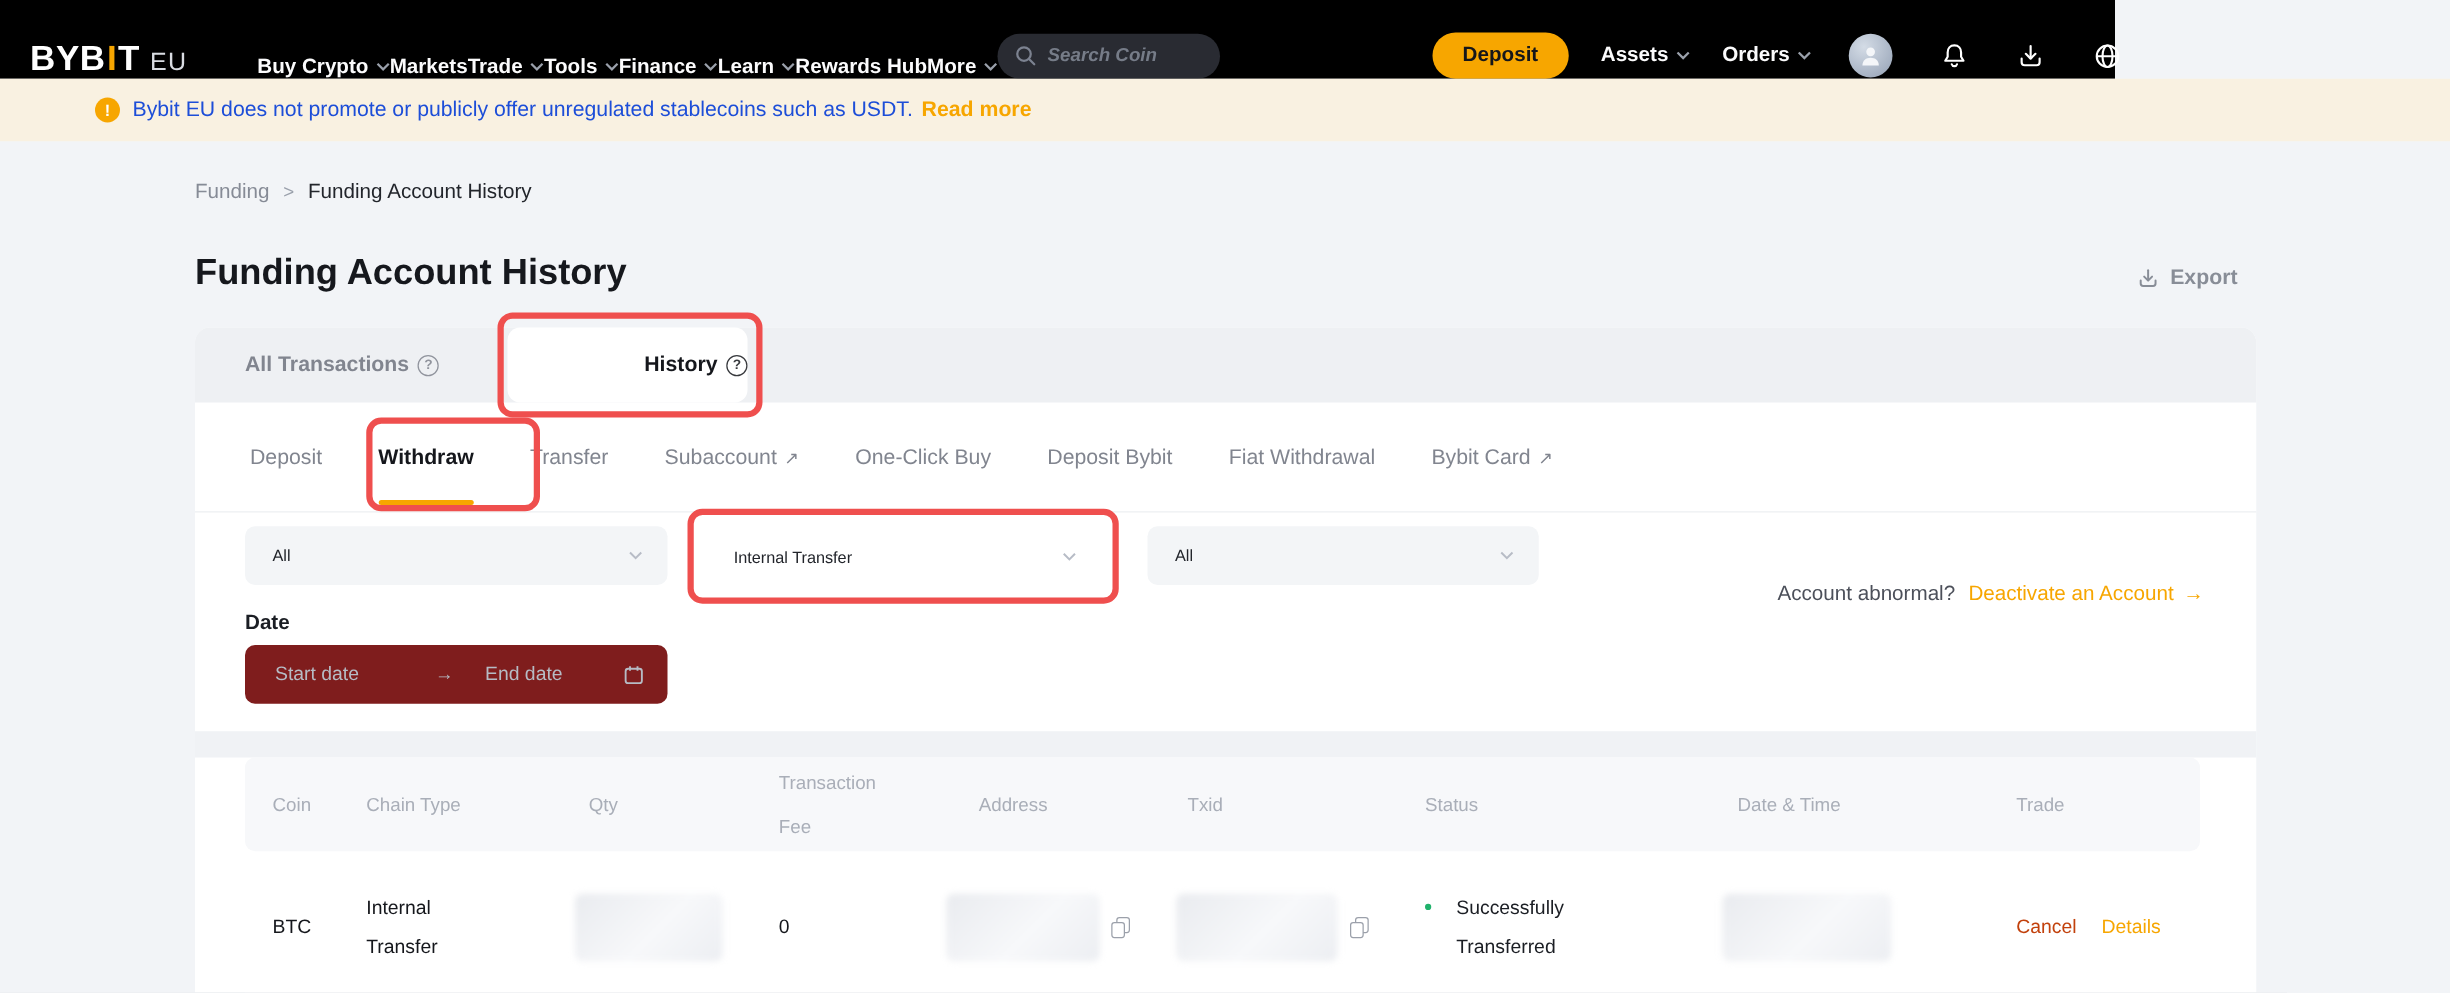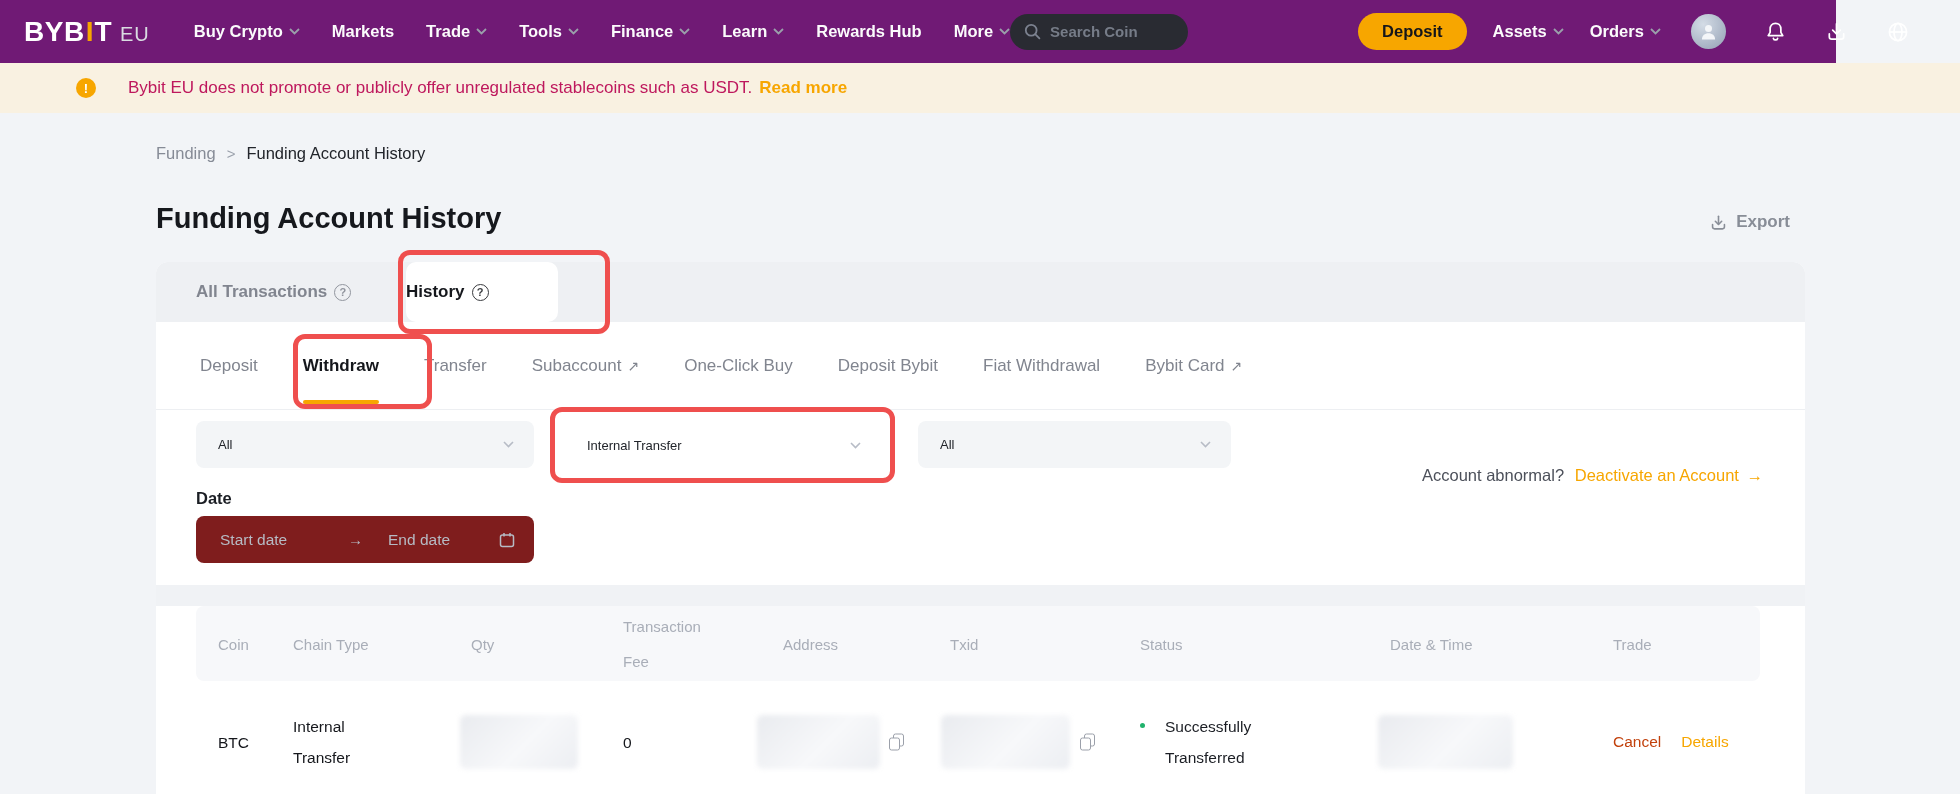--- a/index.html
+++ b/index.html
@@ -1,64 +1,64 @@
 <!DOCTYPE html>
 <html><head>
 <meta charset="utf-8">
 <style>
   * { margin:0; padding:0; box-sizing:border-box; }
   html,body { background:#e7e9ee; }
   body { font-family:"Liberation Sans", sans-serif; }
   .frame { position:relative; width:1960px; height:794px; background:#f2f4f7; overflow:hidden; }
 
   
-  .navbar { position:absolute; left:0; top:0; width:1836px; height:63px; background:#701a75;
-            display:flex; align-items:center; padding:0 20px 0 24px; }
+  .navbar { position:absolute; left:0; top:0; width:1692px; height:63px; background:#000000;
+            display:flex; align-items:flex-end; padding:0 20px 0 24px; }
   .logo { display:flex; align-items:baseline; cursor:pointer; }
   .logo .lg { color:#ffffff; font-size:28px; font-weight:800; letter-spacing:.5px; }
   .logo .lg-i { color:#f7a600; font-size:28px; font-weight:800; margin:0 1px; }
   .logo .lg-eu { color:#d9dce2; font-size:20px; font-weight:400; margin-left:8px; letter-spacing:1px; }
-  .menu { display:flex; align-items:center; gap:32px; margin-left:44px; }
+  .menu { display:flex; align-items:center; margin-left:56px; }
   .menu-item { display:flex; align-items:center; gap:6px; color:#fbfbfc; font-size:16.5px; font-weight:600; cursor:pointer; white-space:nowrap; }
   .chev { width:11px; height:7px; display:inline-block; }
   .nav-right { margin-left:auto; display:flex; align-items:center; gap:26px; }
   .search-pill { width:178px; height:36px; border-radius:18px; background:#292b32; display:flex; align-items:center;
                  gap:9px; padding:0 14px; margin-right:144px; cursor:text; }
-  .search-pill span { color:#767c88; font-size:15px; font-weight:600; }
+  .search-pill span { color:#767c88; font-size:15px; font-weight:600;font-style:italic; }
   .deposit-btn { height:37px; padding:0 24px; border-radius:19px; background:#f7a600; border:none;
                  color:#15161a; font-size:16.5px; font-weight:700; display:flex; align-items:center; cursor:pointer; font-family:inherit; }
   .avatar { width:35px; height:35px; border-radius:50%; background:radial-gradient(circle at 35% 30%, #d4dce6, #93a0b4); 
             display:flex; align-items:center; justify-content:center; cursor:pointer; margin-left:4px; }
   .nav-icon { display:flex; align-items:center; cursor:pointer; margin-left:12px; }
 
   
   .notice { position:absolute; left:0; top:63px; width:1960px; height:50px; background:#f9f1e1;
             display:flex; align-items:center; padding-left:76px; }
   .warn-icon { width:20px; height:20px; border-radius:50%; background:#f7a600; color:#fff; font-size:13px; font-weight:800;
                display:inline-flex; align-items:center; justify-content:center; flex:0 0 auto; }
-  .notice-text { color:#be185d; font-size:17px; margin-left:32px; }
+  .notice-text { color:#1d4ed8; font-size:17px; margin-left:10px; }
   .notice-link { color:#f7a600; font-size:17px; font-weight:600; margin-left:7px; cursor:pointer; }
 
   
   .breadcrumb { position:absolute; left:156px; top:144px; display:flex; align-items:center; gap:11px; font-size:16.5px; }
   .bc-parent { color:#868b96; cursor:pointer; }
   .bc-sep { color:#9aa0ab; font-size:15px; }
   .bc-current { color:#22252b; }
   .page-title { position:absolute; left:156px; top:202px; font-size:29px; font-weight:700; color:#16181d; }
   .export { position:absolute; right:170px; top:212px; display:flex; align-items:center; gap:8px; cursor:pointer; }
   .export span { color:#888d97; font-size:17px; font-weight:600; }
 
   
   .card { position:absolute; left:156px; top:262px; width:1649px; height:532px; background:#ffffff;
           border-radius:12px 12px 0 0; }
   .tab-strip { position:absolute; left:0; top:0; width:1649px; height:60px; background:#eef0f3; border-radius:12px 12px 0 0; }
   .tab-all { position:absolute; left:40px; top:0; height:60px; display:flex; align-items:center; gap:7px;
              color:#81858f; font-size:17px; font-weight:600; cursor:pointer; }
-  .tab-history { position:absolute; left:250px; top:0; width:152px; height:60px; background:#ffffff; border-radius:10px;
-                 display:flex; align-items:center; justify-content:flex-start; gap:7px;
+  .tab-history { position:absolute; left:250px; top:0; width:192px; height:60px; background:#ffffff; border-radius:10px;
+                 display:flex; align-items:center; justify-content:flex-end; gap:7px;
                  color:#15171c; font-size:17px; font-weight:700; cursor:pointer; }
   .qmark { width:17px; height:17px; border:1.5px solid currentColor; border-radius:50%; font-size:11px; font-weight:700;
            display:inline-flex; align-items:center; justify-content:center; opacity:.85; }
 
   .subtabs { position:absolute; left:0; top:60px; width:1649px; height:88px; border-bottom:1px solid #edeff2;
              display:flex; align-items:center; gap:45px; padding-left:44px; }
   .subtab { position:relative; height:100%; display:flex; align-items:center; gap:5px;
             color:#81858f; font-size:17px; font-weight:500; cursor:pointer; white-space:nowrap; }
   .subtab.active { color:#15171c; font-weight:700; }
   .subtab .underline { position:absolute; left:0; right:0; bottom:5px; height:4px; border-radius:2px; background:#f7a600; }

